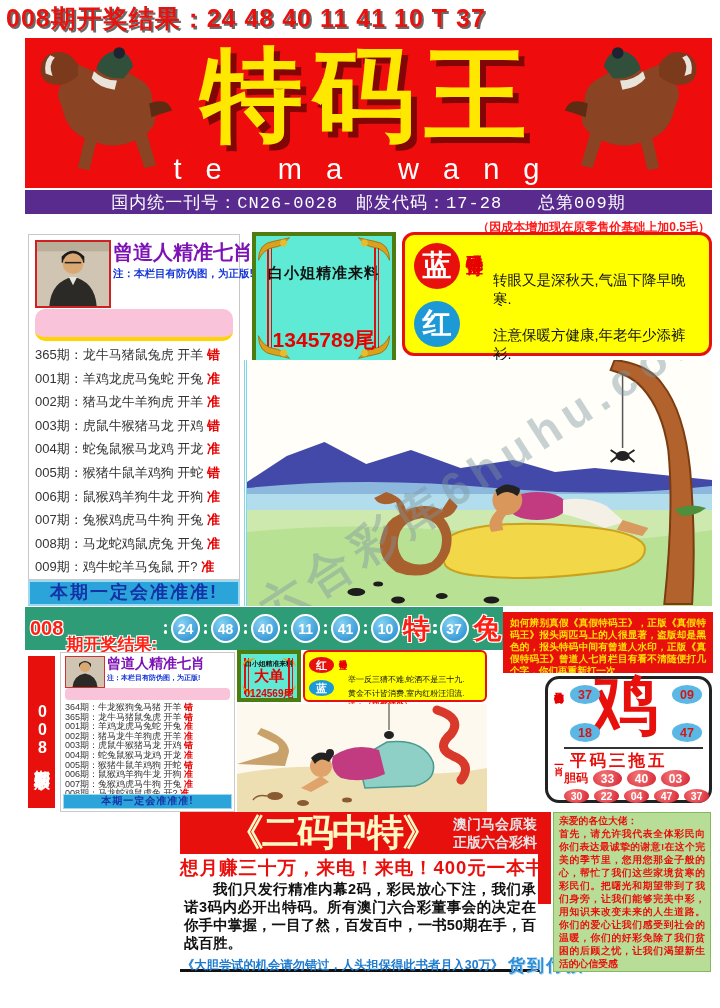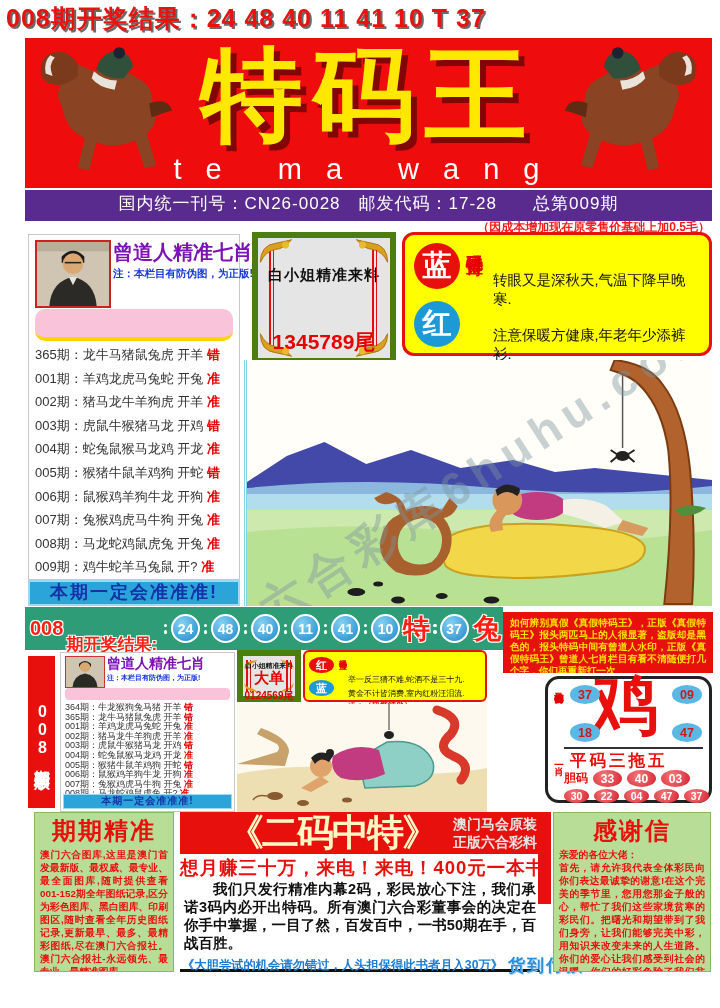--- a/index.html
+++ b/index.html
@@ -14,40 +14,40 @@
   
   .masthead{left:25px;top:38px;width:687px;height:150px;background:#ee0c0c;overflow:hidden;}
   .mast-title{position:absolute;left:0;right:0;top:-10px;text-align:center;font-size:102px;
     font-weight:900;color:#ffe800;letter-spacing:10px;text-shadow:6px 6px 0 rgba(0,0,0,.45);}
   .mast-sub{position:absolute;left:0;right:0;bottom:2px;text-align:center;color:#fff;
     font-size:29px;letter-spacing:24px;}
   .horse{position:absolute;top:8px;width:150px;height:138px;}
   .horse.left{left:2px;} .horse.right{right:2px;transform:scaleX(-1);}
 
   
-  .pub-bar{left:25px;top:190px;width:687px;height:31px;background:#5a2b8f;color:#fff;
-    font-size:17px;line-height:27px;text-align:center;letter-spacing:1px;}
+  .pub-bar{left:25px;top:190px;width:687px;height:24px;background:#5a2b8f;color:#fff;
+    font-size:17px;line-height:27px;text-align:center;letter-spacing:1px;font-family:Liberation Mono, monospace;}
   .price-note{right:10px;top:219px;color:#ff1a1a;font-weight:bold;font-size:12px;}
 
   
   .zeng-box{left:28px;top:234px;width:212px;height:346px;background:#fff;border:1px solid #c9c9c9;}
   .zphoto{position:absolute;left:6px;top:5px;width:72px;height:64px;border:2px solid #cc2222;background:#cfc5b2;}
   .ztitle{position:absolute;left:84px;top:4px;font-size:20px;font-weight:900;color:#7d12b5;white-space:nowrap;}
   .znote{position:absolute;left:84px;top:32px;font-size:10.5px;font-weight:bold;color:#1537d8;white-space:nowrap;}
   .zpink{position:absolute;left:6px;top:74px;width:198px;height:28px;background:#f9c4da;
     border-radius:10px;border-bottom:4px solid #ffd400;}
   .zlist{position:absolute;left:6px;top:108px;right:2px;}
   .zrow{height:23.6px;line-height:23.6px;font-size:13px;color:#333;white-space:nowrap;}
   .zres{color:#e60000;font-weight:bold;}
   .banner-blue{background:#2ba4da;border:2px solid #9fd8ef;color:#1533a8;font-weight:900;
     text-align:center;letter-spacing:2px;}
   .banner-top{left:28px;top:580px;width:212px;height:26px;font-size:18px;line-height:21px;}
 
   
-  .bai-box{background:#e5e5e5;border:6px solid #4d7c0f;}
+  .bai-box{background:#5eead4;border:4px solid #4d7c0f;}
   .bai-top{left:252px;top:232px;width:144px;height:132px;}
   .redlines:before,.redlines:after{content:"";position:absolute;top:12px;bottom:12px;border-left:2px solid #e01010;}
   .redlines:before{left:11px;border-right:1px solid #e01010;padding-left:2px;}
   .redlines:after{right:13px;border-right:1px solid #e01010;padding-right:2px;}
   .flourish{position:absolute;width:36px;height:26px;}
   .fl-tl{left:0;top:0;} .fl-tr{right:0;top:0;transform:scaleX(-1);}
   .fl-bl{left:0;bottom:0;transform:scaleY(-1);} .fl-br{right:0;bottom:0;transform:scale(-1,-1);}
   .bai-title{position:absolute;left:0;right:0;text-align:center;font-weight:900;color:#111;}
   .bai-main{position:absolute;left:0;right:0;text-align:center;font-weight:900;color:#e60000;}
   .bai-tail{position:absolute;left:0;right:0;text-align:center;font-weight:900;color:#e60000;}
@@ -443,42 +443,37 @@
       <path d="M84 72 L64 84 L74 88 L92 78Z" fill="#e0a36b"></path>
       <g fill="#8a5a30">
         <ellipse cx="38" cy="92" rx="8" ry="4"></ellipse>
         <path d="M30 92 Q20 90 16 96" stroke="#8a5a30" fill="none" stroke-width="1.5"></path>
         <ellipse cx="66" cy="99" rx="6" ry="3"></ellipse>
         <ellipse cx="110" cy="96" rx="5" ry="2.5"></ellipse>
       </g>
     </svg>
   </div>
 
-  <div class="abs green-box gb-left">
-    <div class="gb-title">期期精准</div>
-    <div class="gb-body">澳门六合图库,这里是澳门首发最新版、最权威、最专业、最全面图库,随时提供查看001-152期全年图纸记录,区分为彩色图库、黑白图库、印刷图区,随时查看全年历史图纸记录,更新最早、最多、最精彩图纸,尽在澳门六合报社。澳门六合报社-永远领先、最专业，最精准图库。</div>
-  </div>
 
   <div class="abs mid-col">
     <div class="mid-head">
       <span class="mid-title">《二码中特》</span>
       <span class="mid-right">
         <div>澳门马会原装</div>
         <div>正版六合彩料</div>
       </span>
     </div>
     <div class="mid-redline">想月赚三十万，来电！来电！400元一本书</div>
     <div class="mid-body">我们只发行精准内幕2码，彩民放心下注，我们承诺3码内必开出特码。所有澳门六合彩董事会的决定在你手中掌握，一目了然，百发百中，一书50期在手，百战百胜。</div>
     <div class="mid-bluerow">
       <span class="mid-blue">《大胆尝试的机会请勿错过，人头担保得此书者月入30万》</span>
       <span class="mid-cod">货到付款</span>
     </div>
   </div>
 
   <div class="abs red-strip"></div>
 
   <div class="abs green-box gb-right">
-    <div class="gb-title">感谢信</div>
     <div class="gb-body">亲爱的各位大佬：
 首先，请允许我代表全体彩民向你们表达最诚挚的谢意!在这个完美的季节里，您用您那金子般的心，帮忙了我们这些家境贫寒的彩民们。把曙光和期望带到了我们身旁，让我们能够完美中彩，用知识来改变未来的人生道路。你们的爱心让我们感受到社会的温暖，你们的好彩免除了我们贫困的后顾之忧，让我们渴望新生活的心信受感</div>
   </div>
 
 </div>
 
 </body></html>

